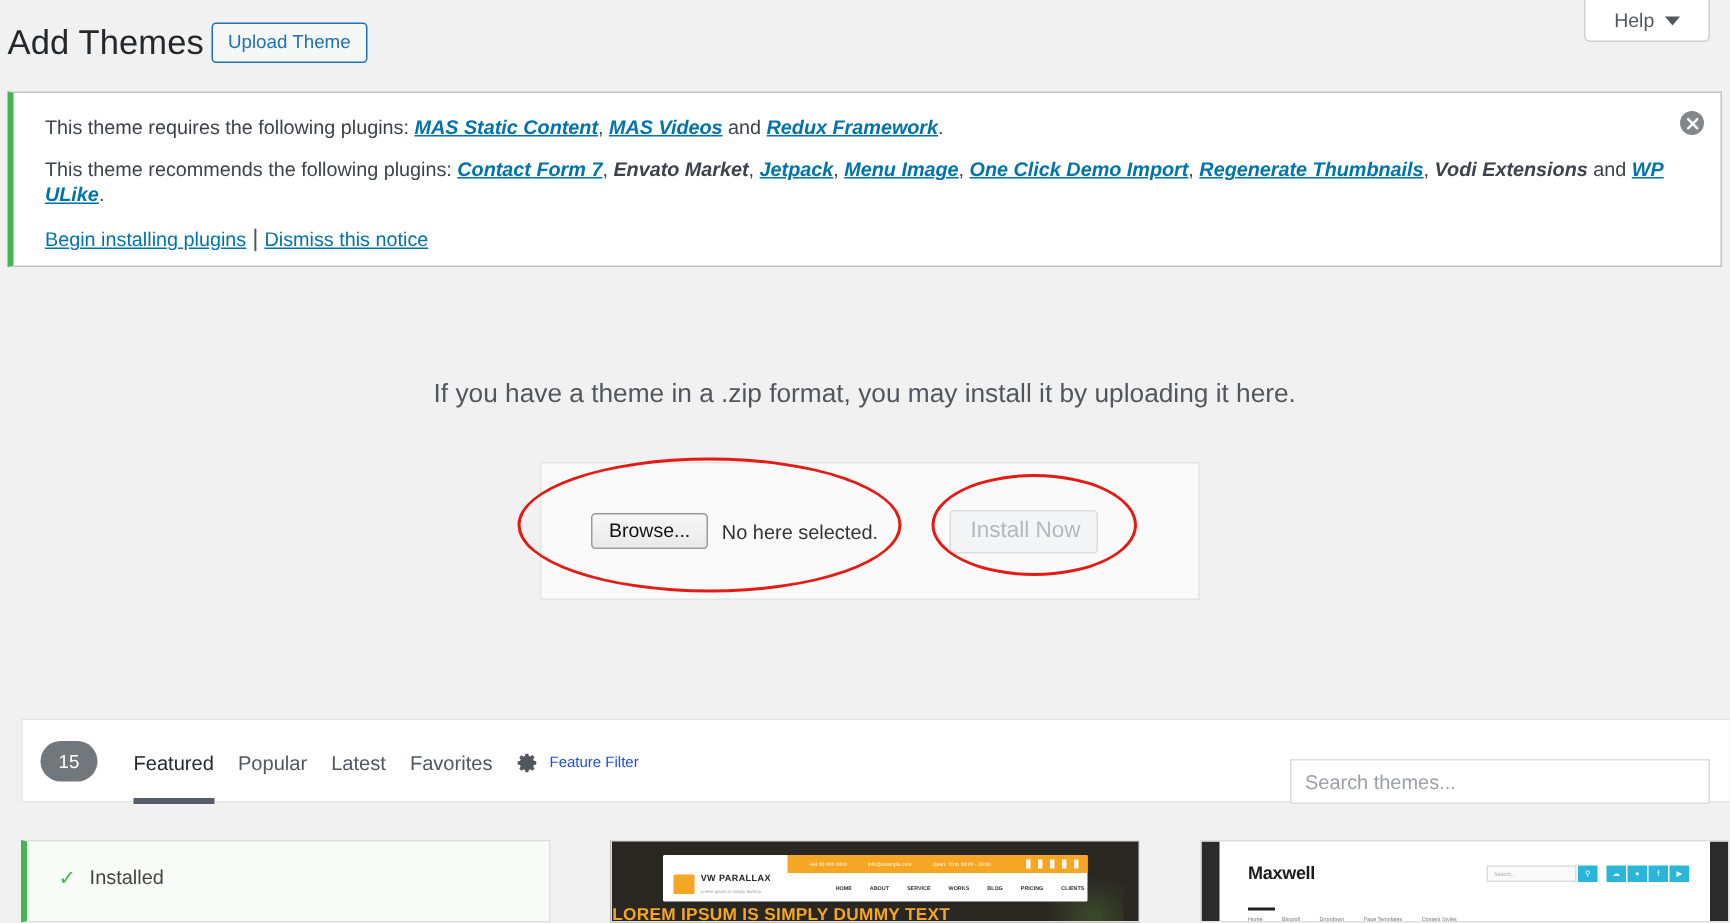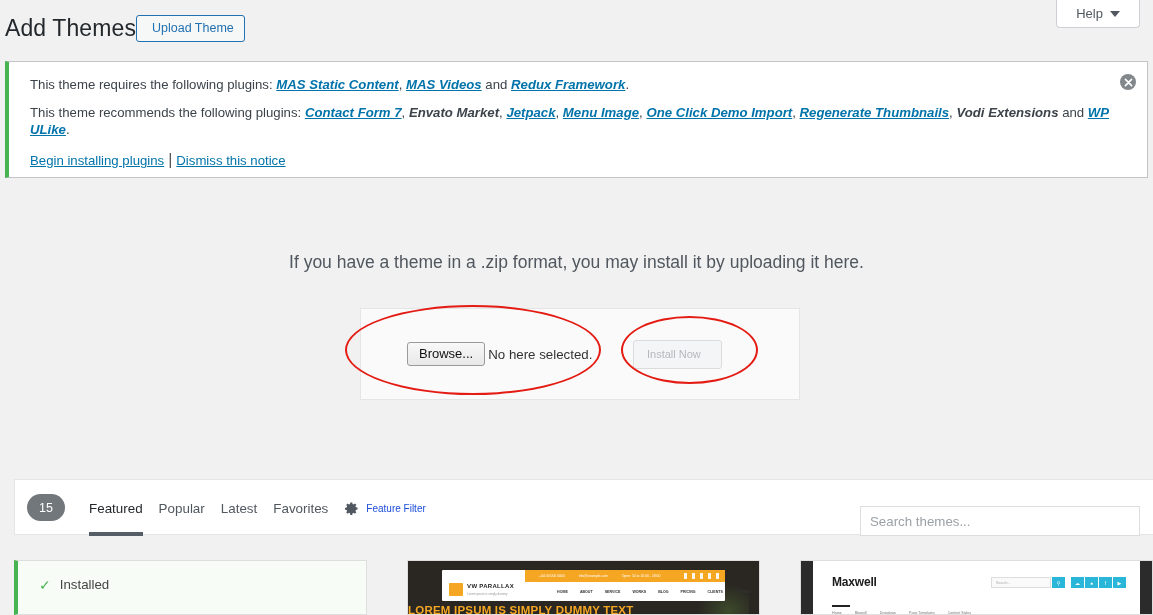--- a/index.html
+++ b/index.html
@@ -12,32 +12,32 @@
   }
   #root { position: relative; width: 1153px; height: 615px; }
 
   
   .topbar {
     position: absolute; left: 0; top: 0; width: 1153px; height: 50px;
     background: #f1f1f1;
   }
   .page-title-row {
     position: absolute; left: 5px; top: 14px;
-    display: flex; align-items: center; gap: 0;
+    display: flex; align-items: center; gap: 5px;
   }
   .page-title {
     font-size: 23px; font-weight: 400; color: #23282d;
     line-height: 28px; letter-spacing: 0.1px;
   }
   .upload-theme-btn {
     font-size: 12.5px; color: #2271b1;
     background: #f6f7f7;
     border: 1px solid #2271b1;
     border-radius: 3px;
-    padding: 5px 10px 6px 15px;
+    padding: 5px 10px 6px 10px;
     line-height: 14px;
     cursor: pointer;
     white-space: nowrap;
   }
 
   .help-tab {
     position: absolute; right: 13px; top: 0;
     width: 84px; height: 28px;
     background: #fff;
     border: 1px solid #ccd0d4;
@@ -98,40 +98,40 @@
     font-size: 17.5px; color: #50575e; font-weight: 400;
   }
   .upload-panel {
     position: absolute; left: 360px; top: 308px;
     width: 440px; height: 92px;
     background: #fafafa;
     border: 1px solid #e5e5e5;
     display: flex; align-items: center;
   }
   .file-row {
-    position: absolute; left: 46px; top: 33px;
-    display: flex; align-items: center; gap: 3px;
+    position: absolute; left: 33px; top: 33px;
+    display: flex; align-items: center; gap: 9px;
   }
   .browse-btn {
     font-size: 13px; color: #111;
     background: linear-gradient(#f8f8f8, #e8e8e8);
     border: 1px solid #9a9a9a;
     border-radius: 3px;
     padding: 3px 11px 4px 11px;
     line-height: 15px;
     cursor: pointer;
   }
   .file-status { font-size: 13.3px; color: #333; }
   .install-now-btn {
     position: absolute; left: 272px; top: 31px;
-    font-size: 11px; color: #b4b9be;
+    font-size: 15px; color: #b4b9be;
     background: #f3f5f6;
     border: 1px solid #dcdcde;
     border-radius: 3px;
-    padding: 5px 20px 6px 13px;
+    padding: 5px 11px 6px 13px;
     line-height: 16px;
     cursor: default;
   }
 
   
   .annot { position: absolute; pointer-events: none; }
   .ellipse {
     position: absolute;
     border: 2px solid #e41b13;
     border-radius: 50%;

